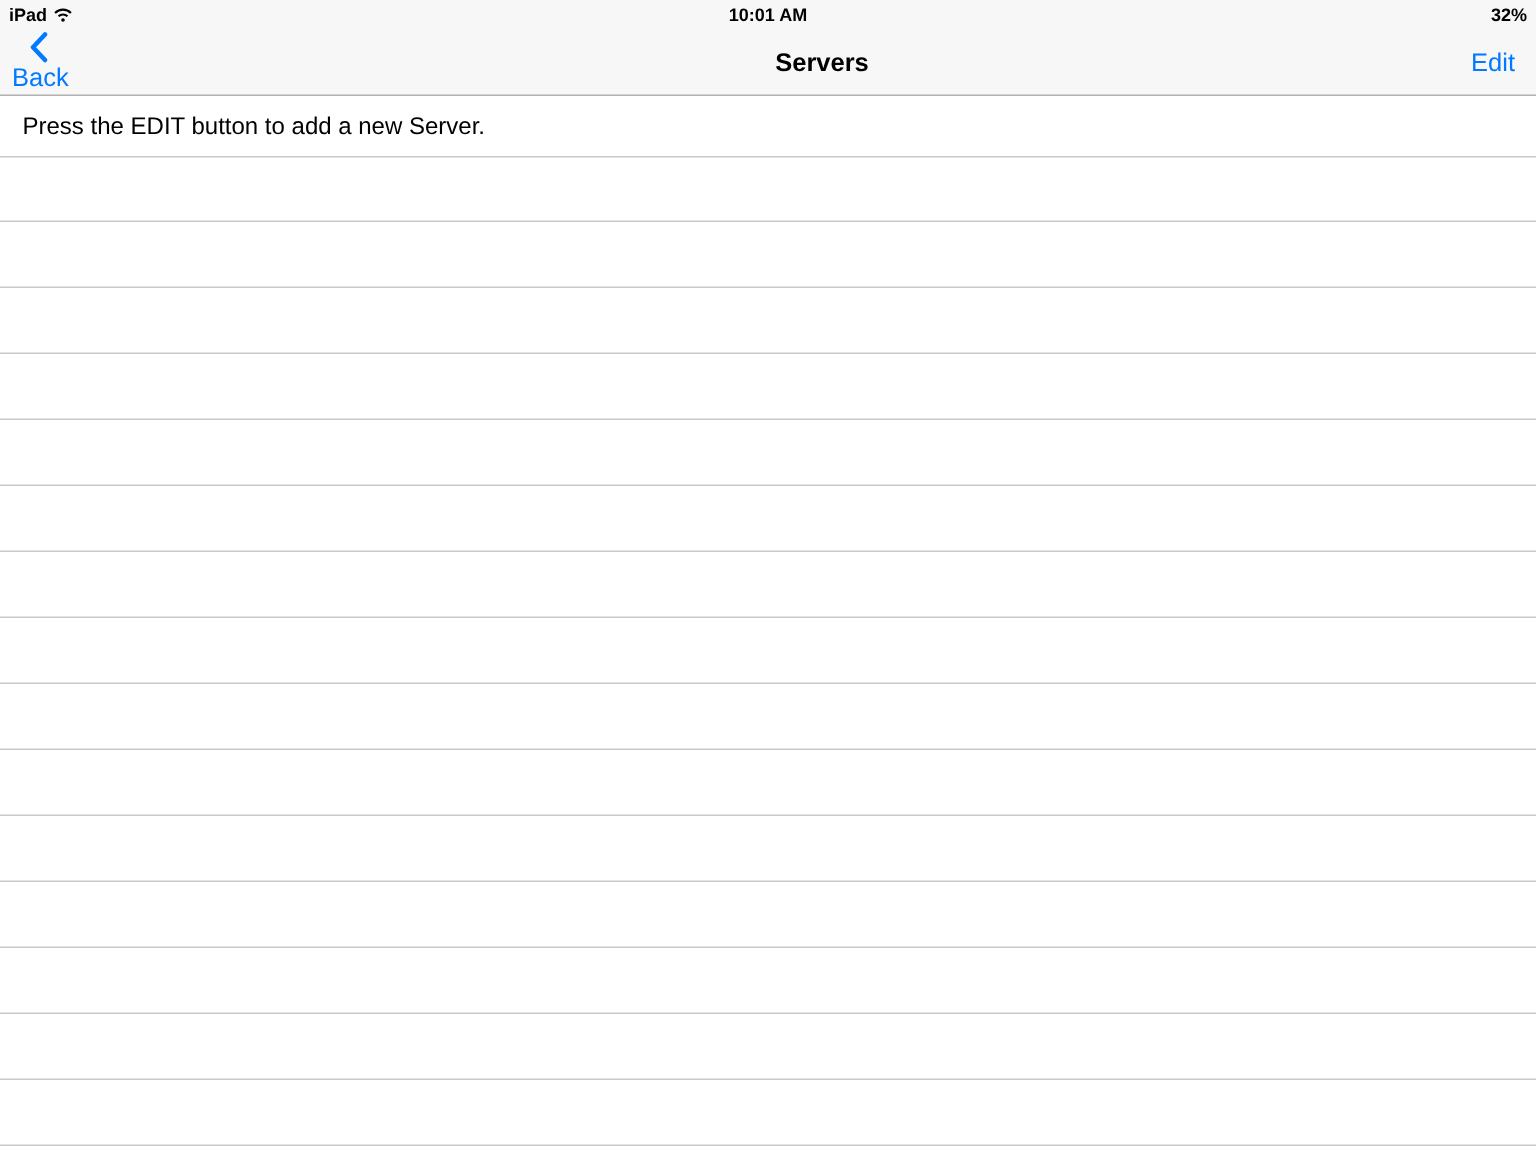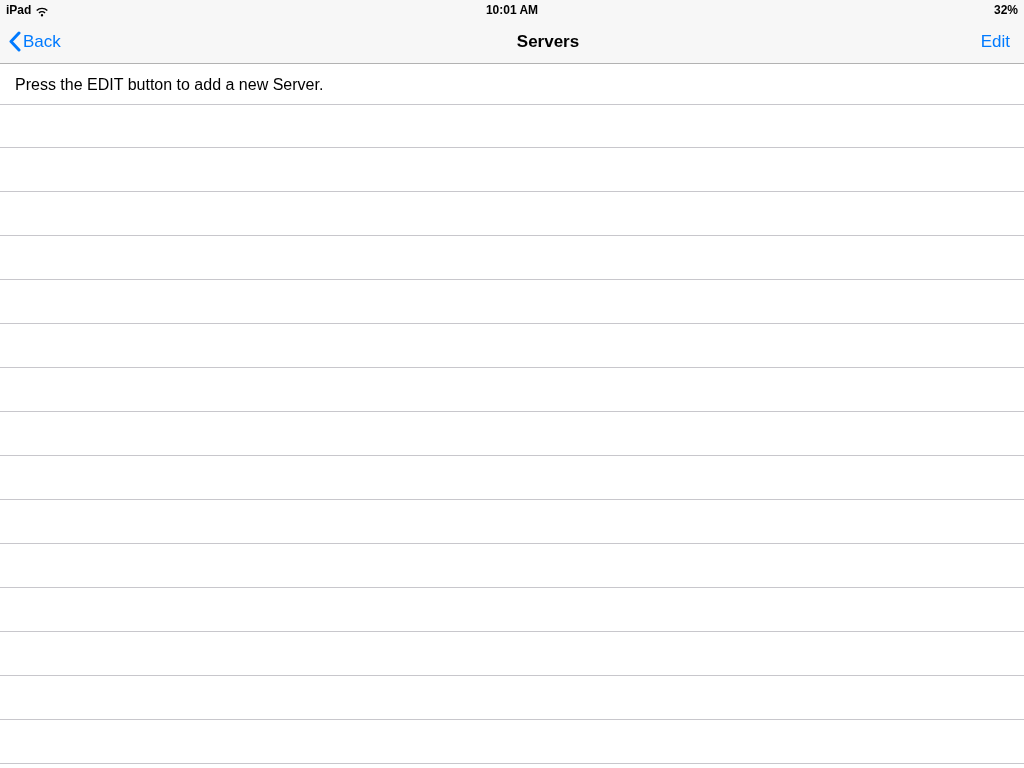--- a/index.html
+++ b/index.html
@@ -14,37 +14,37 @@
       height: 20px;
       background: #f7f7f7;
       display: flex;
       align-items: center;
       justify-content: space-between;
       padding: 0 6px;
       font-size: 12px;
       font-weight: 600;
       color: #000;
     }
-    .status-left { display: flex; align-items: flex-end; gap: 4px; }
+    .status-left { display: flex; align-items: center; gap: 4px; }
     .status-center { position: absolute; left: 50%; transform: translateX(-50%); }
     .status-right { display: flex; align-items: flex-end; gap: 4px; flex-direction: column; }
     .wifi-icon { display: inline-flex; }
     .bt-icon { display: inline-flex; opacity: 0.4; }
     .battery-icon { display: inline-flex; align-items: center; }
     .nav-bar {
       height: 44px;
       background: #f7f7f7;
       border-bottom: 1px solid #b2b2b2;
       display: flex;
       align-items: center;
       justify-content: space-between;
       padding: 0 8px;
       position: relative;
     }
-    .nav-left { display: flex; align-items: center; color: #007aff; font-size: 17px; cursor: pointer; }
+    .nav-left { display: flex; align-items: center; color: #007aff; font-size: 17px; cursor: pointer; flex-direction: column; }
     .nav-left .chevron { margin-right: 2px; display: inline-flex; }
     .nav-title {
       position: absolute;
       left: 50%;
       transform: translateX(-50%);
       font-size: 17px;
       font-weight: 600;
       color: #000;
       margin-left: 36px;
     }

